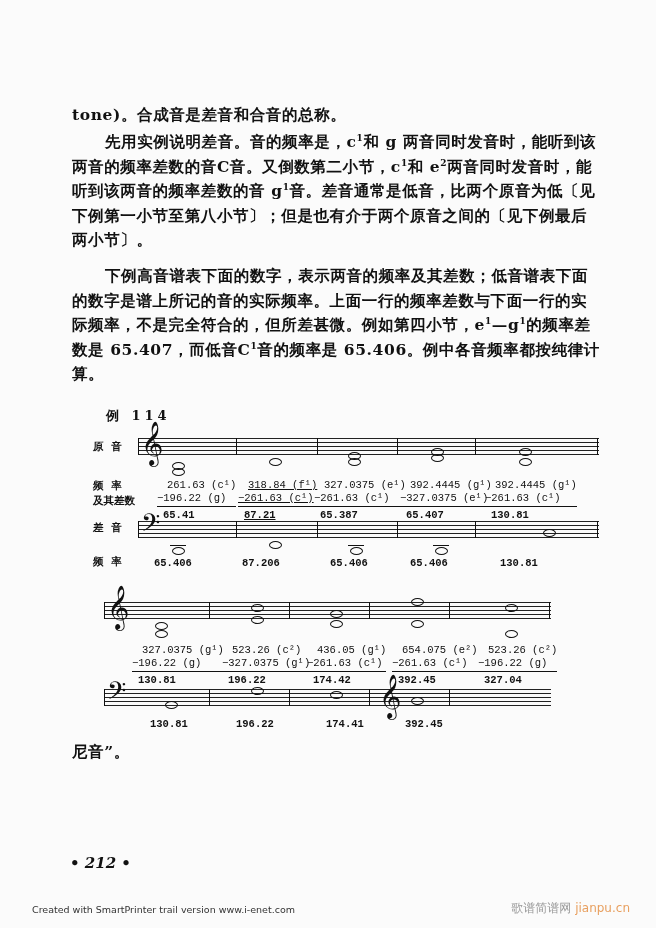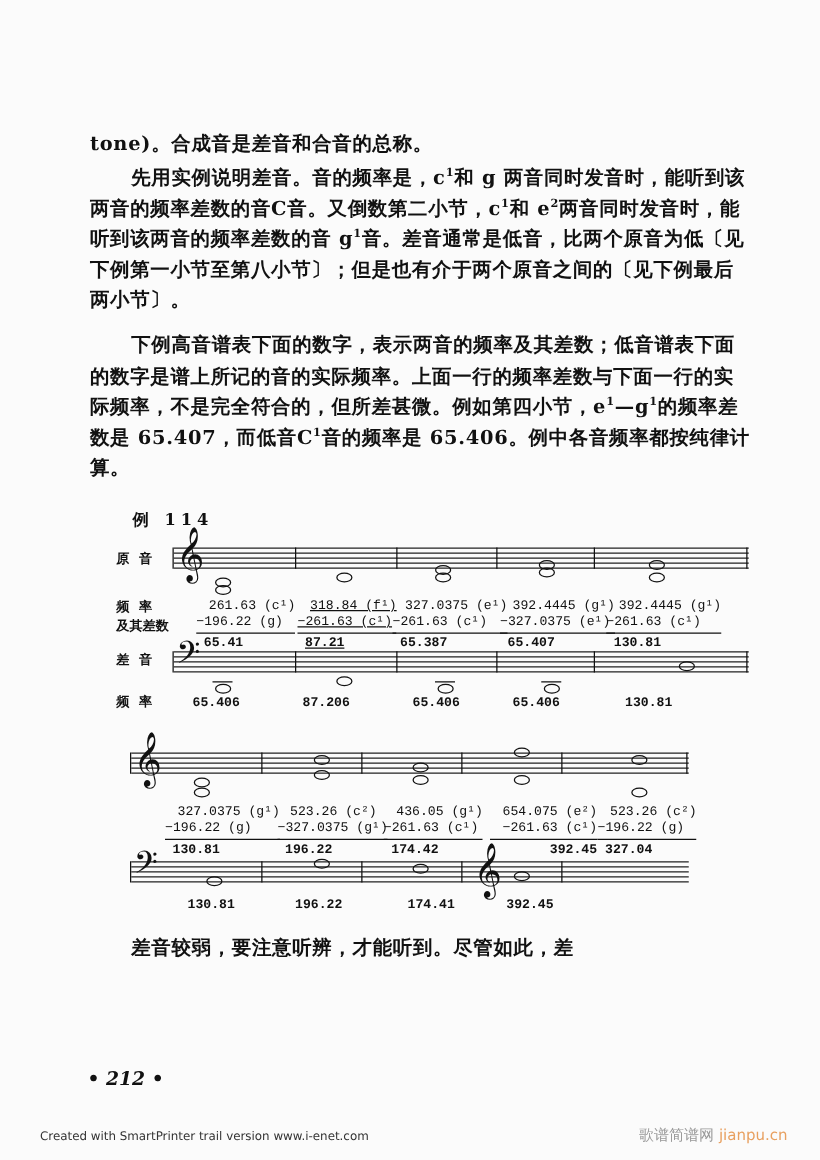--- a/index.html
+++ b/index.html
@@ -167,21 +167,21 @@
 <div class="calc" style="left:222px; top:644px;">
   <div class="top">523.26 (c²)</div>
   <div class="sub">−327.0375 (g¹)</div>
   <div class="res">196.22</div>
 </div>
 <div class="calc" style="left:307px; top:644px;">
   <div class="top">436.05 (g¹)</div>
   <div class="sub">−261.63 (c¹)</div>
   <div class="res">174.42</div>
 </div>
-<div class="calc" style="left:392px; top:644px;text-align:right;">
+<div class="calc" style="left:392px; top:644px;">
   <div class="top">654.075 (e²)</div>
   <div class="sub">−261.63 (c¹)</div>
   <div class="res">392.45</div>
 </div>
 <div class="calc" style="left:478px; top:644px;">
   <div class="top">523.26 (c²)</div>
   <div class="sub">−196.22 (g)</div>
   <div class="res">327.04</div>
 </div>
 
@@ -202,21 +202,21 @@
   <div class="clef" style="left:274px; top:-12px;">𝄞</div>
   <div class="note" style="left:306px; top:8px;"></div>
 </div>
 
 <div class="freq" style="left:150px; top:718px;">130.81</div>
 <div class="freq" style="left:236px; top:718px;">196.22</div>
 <div class="freq" style="left:326px; top:718px;">174.41</div>
 <div class="freq" style="left:405px; top:718px;">392.45</div>
 
 <div class="para" style="top:740px; left:72px; width:530px; white-space:nowrap; overflow:hidden;">
-  <p class="indent" style="margin-top:6px;">差音较弱，要注意听辨，才能听到。尽管如此，差</p>
+  <p>尼音”。</p>
 </div>
 
 <div class="page-num">• 212 •</div>
 <div class="footer">Created with SmartPrinter trail version www.i-enet.com</div>
 <div class="watermark">
   <span>歌谱简谱网</span>
   <span class="en">jianpu.cn</span>
 </div>
 
 </body></html>

